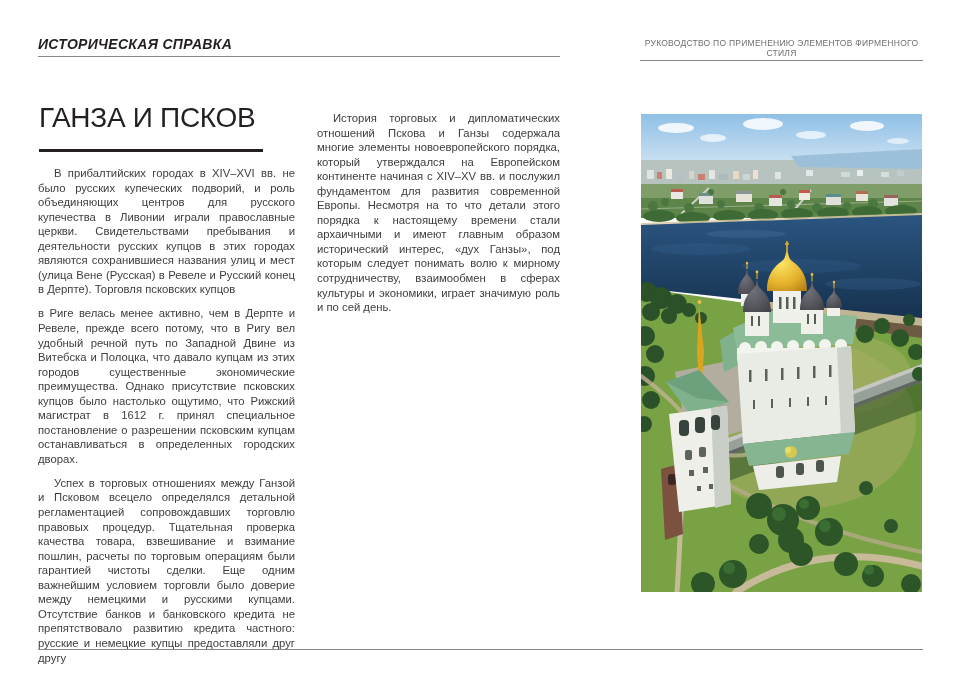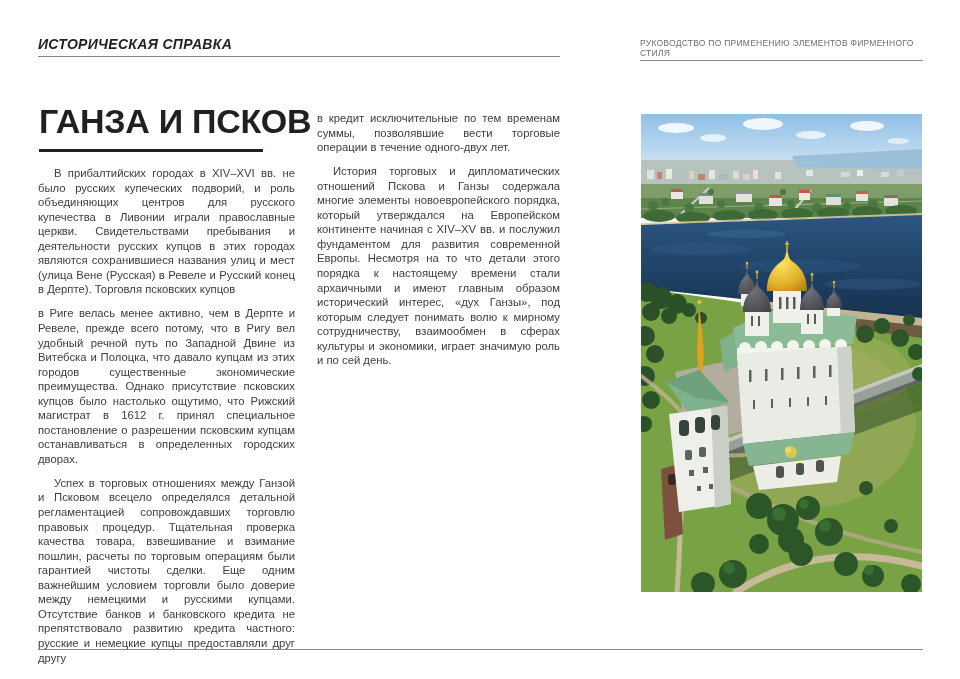--- a/index.html
+++ b/index.html
@@ -12,27 +12,27 @@
   .abs{position:absolute;}
   
   .hdr-left{
     left:38px;top:36px;font-size:14px;font-weight:bold;color:#231f20;
     letter-spacing:.3px;
     font-style:italic;
   }
   .rule{background:#85878a;height:1px;}
   .rule-left{left:38px;top:56px;width:522px;}
   .hdr-right{
-    left:640px;top:38px;width:283px;text-align:left;
+    left:640px;top:38px;width:283px;text-align:center;
     font-size:8.5px;color:#6d6e71;letter-spacing:.25px;
   }
   .rule-right{left:640px;top:60px;width:283px;}
   
   .art-title{
-    left:39px;top:102px;font-size:34px;font-weight:bold;color:#231f20;
+    left:39px;top:102px;font-size:28px;font-weight:normal;color:#231f20;
     letter-spacing:-.3px;
   }
   .title-rule{left:39px;top:149px;width:224px;height:3px;background:#231f20;}
   
   .col{font-size:11.3px;line-height:14.55px;text-align:justify;color:#3d3d3f;}
   .col p{margin:0 0 9.5px 0;}
   .col p.indent{text-indent:16px;}
   .col1{left:38px;top:166px;width:257px;}
   .col2{left:317px;top:111px;width:243px;}
   
@@ -52,21 +52,20 @@
 <div class="abs art-title">ГАНЗА И ПСКОВ</div>
 <div class="abs title-rule"></div>
 
 <div class="abs col col1">
   <p class="indent">В прибалтийских городах в XIV–XVI вв. не было русских купеческих подворий, и роль объединяющих центров для русского купечества в Ливонии играли православные церкви. Свидетельствами пребывания и деятельности русских купцов в этих городах являются сохранившиеся названия улиц и мест (улица Вене (Русская) в Ревеле и Русский конец в Дерпте). Торговля псковских купцов</p>
   <p>в Риге велась менее активно, чем в Дерпте и Ревеле, прежде всего потому, что в Ригу вел удобный речной путь по Западной Двине из Витебска и Полоцка, что давало купцам из этих городов существенные экономические преимущества. Однако присутствие псковских купцов было настолько ощутимо, что Рижский магистрат в 1612 г. принял специальное постановление о разрешении псковским купцам останавливаться в определенных городских дворах.</p>
   <p class="indent">Успех в торговых отношениях между Ганзой и Псковом всецело определялся детальной регламентацией сопровождавших торговлю правовых процедур. Тщательная проверка качества товара, взвешивание и взимание пошлин, расчеты по торговым операциям были гарантией чистоты сделки. Еще одним важнейшим условием торговли было доверие между немецкими и русскими купцами. Отсутствие банков и банковского кредита не препятствовало развитию кредита частного: русские и немецкие купцы предоставляли друг другу</p>
 </div>
 
 <div class="abs col col2">
-  <p>в кредит исключительные по тем временам суммы, позволявшие вести торговые операции в течение одного-двух лет.</p>
   <p class="indent">История торговых и дипломатических отношений Пскова и Ганзы содержала многие элементы новоевропейского порядка, который утверждался на Европейском континенте начиная с XIV–XV вв. и послужил фундаментом для развития современной Европы. Несмотря на то что детали этого порядка к настоящему времени стали архаичными и имеют главным образом исторический интерес, «дух Ганзы», под которым следует понимать волю к мирному сотрудничеству, взаимообмен в сферах культуры и экономики, играет значимую роль и по сей день.</p>
 </div>
 
 <div class="abs photo" role="img" aria-label="Аэрофотосъёмка Пскова: Троицкий собор и колокольня Псковского крома на берегу реки Великой">
   <svg width="281" height="478" viewBox="0 0 281 478" xmlns="http://www.w3.org/2000/svg">
     <defs>
       <linearGradient id="skyG" x1="0" y1="0" x2="0" y2="1">
         <stop offset="0" stop-color="#8fc0e6"></stop>
           <stop offset="1" stop-color="#d8e8f4"></stop>
       </linearGradient>

